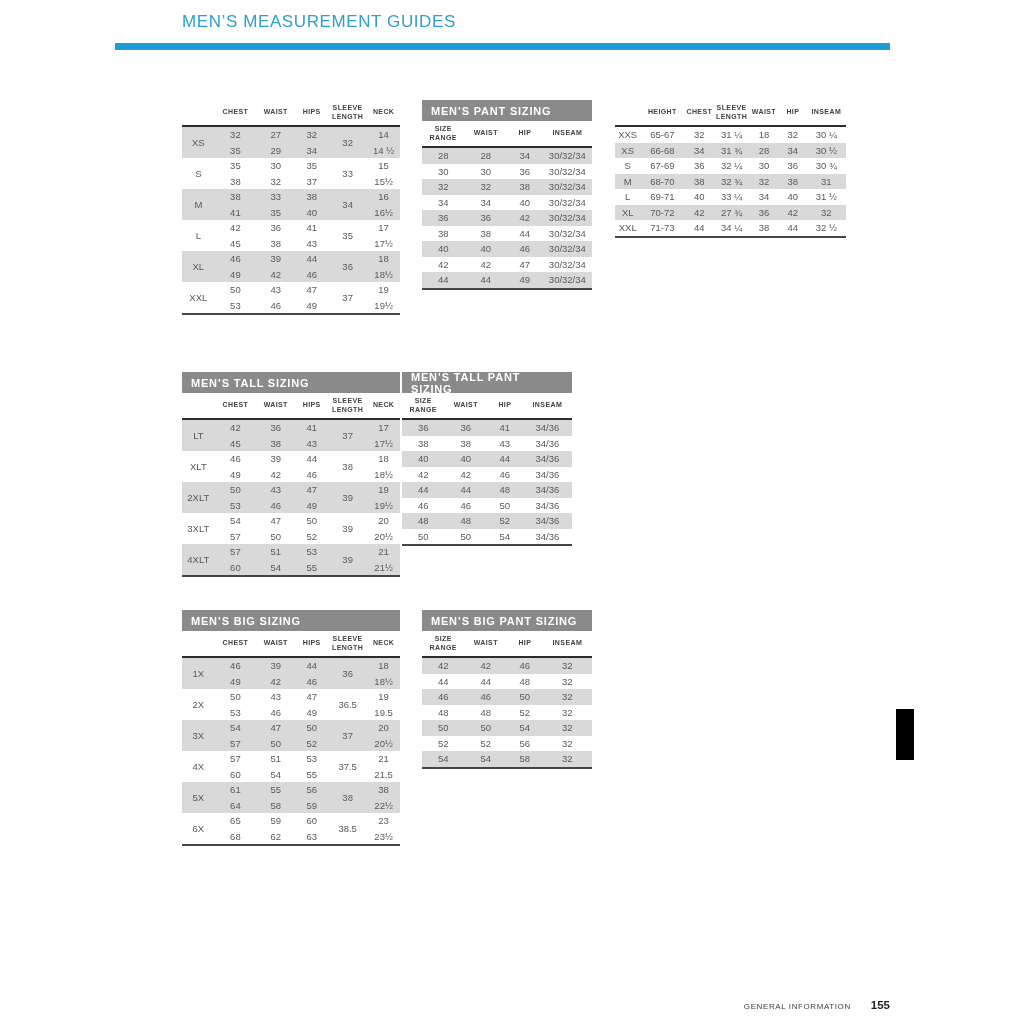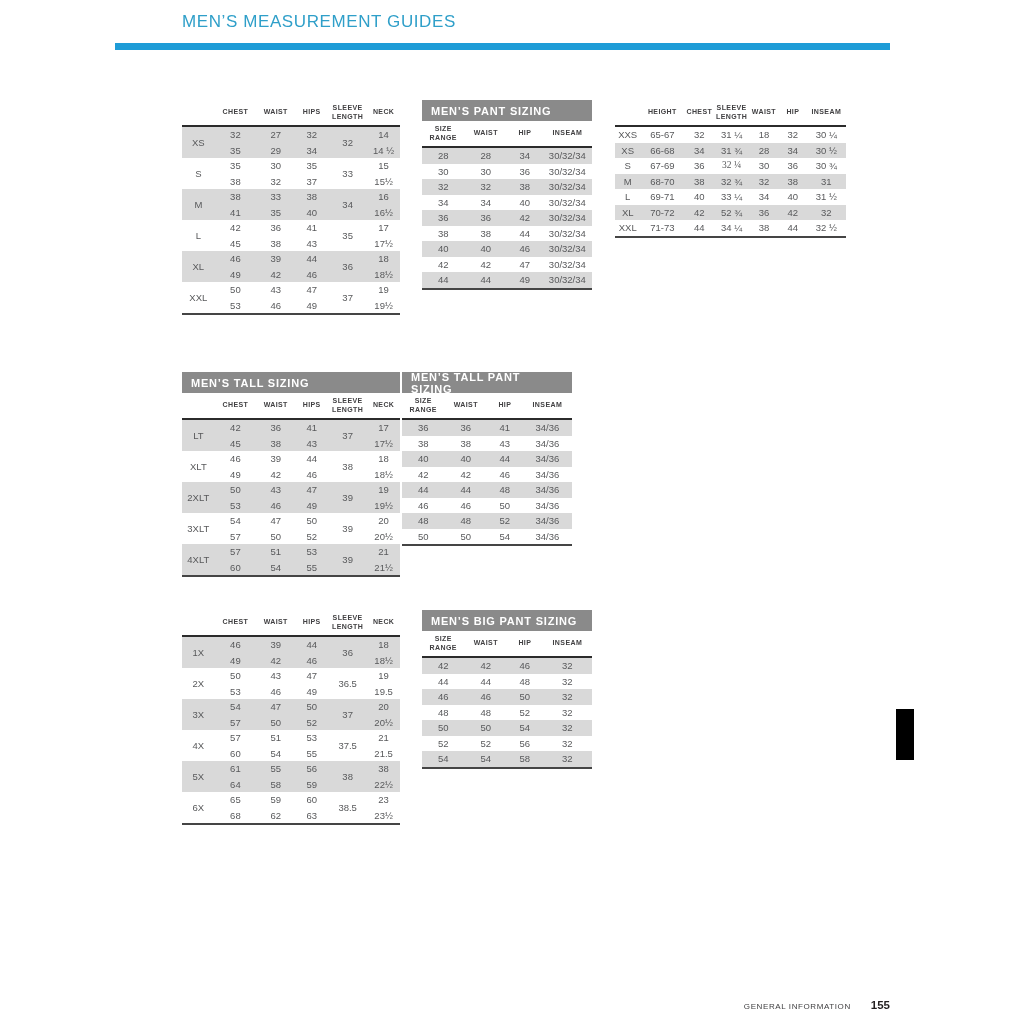--- a/index.html
+++ b/index.html
@@ -317,21 +317,21 @@
           <div class="fcell" style="width: 13%;">34</div>
           <div class="fcell" style="width: 15%;">31 ¾</div>
           <div class="fcell" style="width: 13%;">28</div>
           <div class="fcell" style="width: 12%;">34</div>
           <div class="fcell" style="width: 17%;">30 ½</div>
         </div>
         <div class="frow">
           <div class="fcell" style="width: 11%;">S</div>
           <div class="fcell" style="width: 19%;">67-69</div>
           <div class="fcell" style="width: 13%;">36</div>
-          <div class="fcell" style="width: 15%; font-family: Liberation Serif, serif;">32 ¼</div>
+          <div class="fcell" style="width: 15%;">32 ¼</div>
           <div class="fcell" style="width: 13%;">30</div>
           <div class="fcell" style="width: 12%;">36</div>
           <div class="fcell" style="width: 17%;">30 ¾</div>
         </div>
         <div class="frow shade">
           <div class="fcell" style="width: 11%;">M</div>
           <div class="fcell" style="width: 19%;">68-70</div>
           <div class="fcell" style="width: 13%;">38</div>
           <div class="fcell" style="width: 15%;">32 ¾</div>
           <div class="fcell" style="width: 13%;">32</div>
@@ -344,21 +344,21 @@
           <div class="fcell" style="width: 13%;">40</div>
           <div class="fcell" style="width: 15%;">33 ¼</div>
           <div class="fcell" style="width: 13%;">34</div>
           <div class="fcell" style="width: 12%;">40</div>
           <div class="fcell" style="width: 17%;">31 ½</div>
         </div>
         <div class="frow shade">
           <div class="fcell" style="width: 11%;">XL</div>
           <div class="fcell" style="width: 19%;">70-72</div>
           <div class="fcell" style="width: 13%;">42</div>
-          <div class="fcell" style="width: 15%;">52 ¾</div>
+          <div class="fcell" style="width: 15%;">27 ¾</div>
           <div class="fcell" style="width: 13%;">36</div>
           <div class="fcell" style="width: 12%;">42</div>
           <div class="fcell" style="width: 17%;">32</div>
         </div>
         <div class="frow">
           <div class="fcell" style="width: 11%;">XXL</div>
           <div class="fcell" style="width: 19%;">71-73</div>
           <div class="fcell" style="width: 13%;">44</div>
           <div class="fcell" style="width: 15%;">34 ¼</div>
           <div class="fcell" style="width: 13%;">38</div>
@@ -538,20 +538,21 @@
         <div class="frow">
           <div class="fcell" style="width: 25%;">50</div>
           <div class="fcell" style="width: 25%;">50</div>
           <div class="fcell" style="width: 21%;">54</div>
           <div class="fcell" style="width: 29%;">34/36</div>
         </div>
       </div>
   </div>
 
   <div class="sz-table t-big-sizing">
+    <div class="tbar">MEN’S BIG SIZING</div>
     <div class="cols">
         <div class="th" style="width: 15%;"></div>
         <div class="th" style="width: 19%;">CHEST</div>
         <div class="th" style="width: 18%;">WAIST</div>
         <div class="th" style="width: 15%;">HIPS</div>
         <div class="th" style="width: 18%;">SLEEVE
 LENGTH</div>
         <div class="th" style="width: 15%;">NECK</div>
       </div>
     <div class="tbody">

